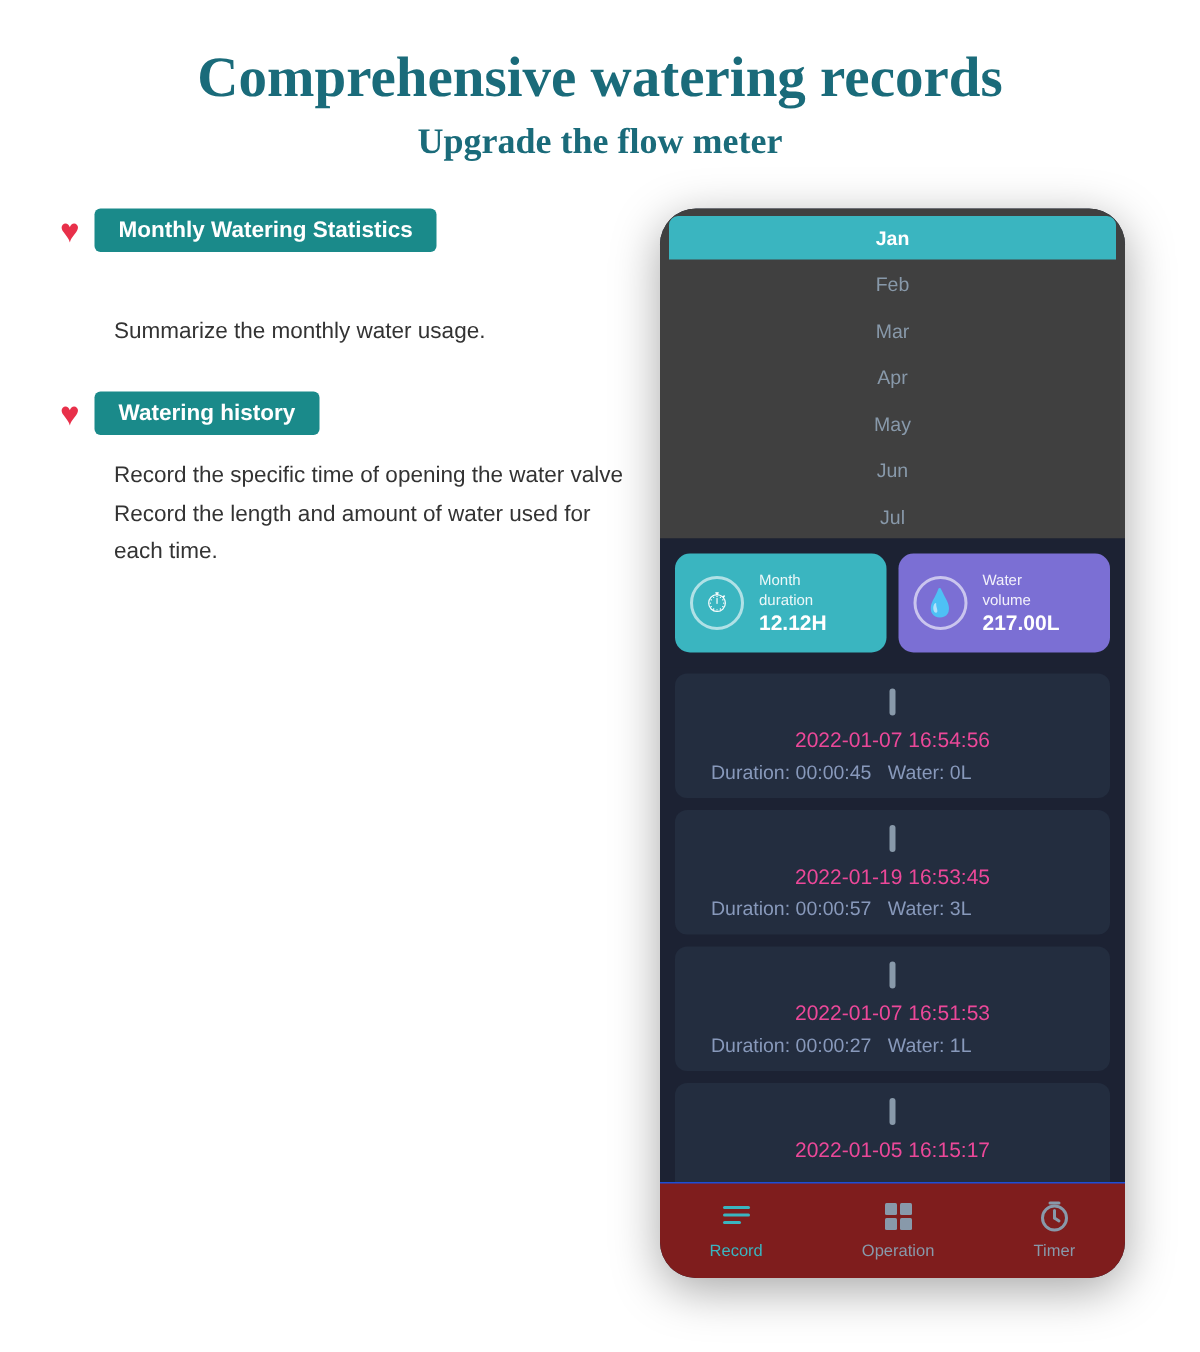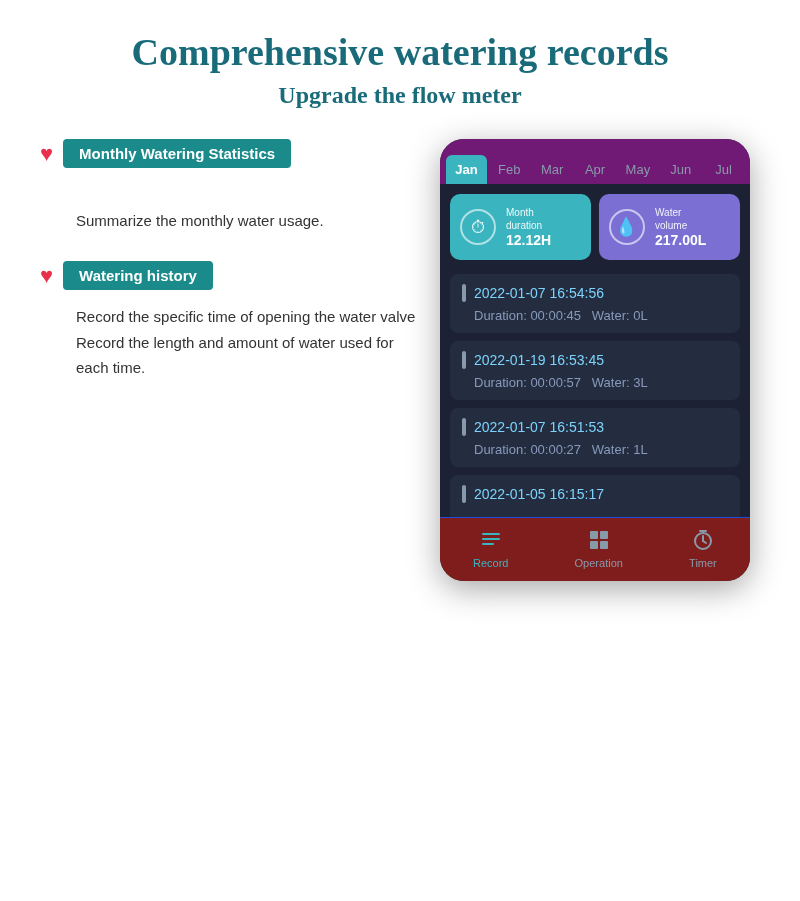--- a/index.html
+++ b/index.html
@@ -93,23 +93,24 @@
       border-radius: 24px;
       width: 310px;
       overflow: hidden;
       box-shadow: 0 8px 32px rgba(0,0,0,0.35);
       padding-bottom: 0;
     }
 
     
     .month-tabs {
       display: flex;
-      background: #701a75;
-      padding: 16px 6px 0 6px;
+      background: #404040;
+      padding: 5px 6px 0 6px;
       gap: 2px;
+      flex-direction: column;
     }
 
     .month-tab {
       flex: 1;
       text-align: center;
       padding: 7px 4px;
       font-size: 13px;
       color: #8899aa;
       cursor: pointer;
       border-radius: 6px 6px 0 0;
@@ -186,24 +187,25 @@
       background: #232d3f;
       border-radius: 8px;
       padding: 10px 12px;
       margin-bottom: 8px;
     }
 
     .history-datetime {
       display: flex;
       align-items: center;
       gap: 8px;
-      color: #7dd3fc;
+      color: #ec4899;
       font-size: 14px;
       font-family: Arial, sans-serif;
       margin-bottom: 6px;
+      flex-direction: column;
     }
 
     .time-bar {
       width: 4px;
       height: 18px;
       background: #8899aa;
       border-radius: 2px;
       flex-shrink: 0;
     }
 

